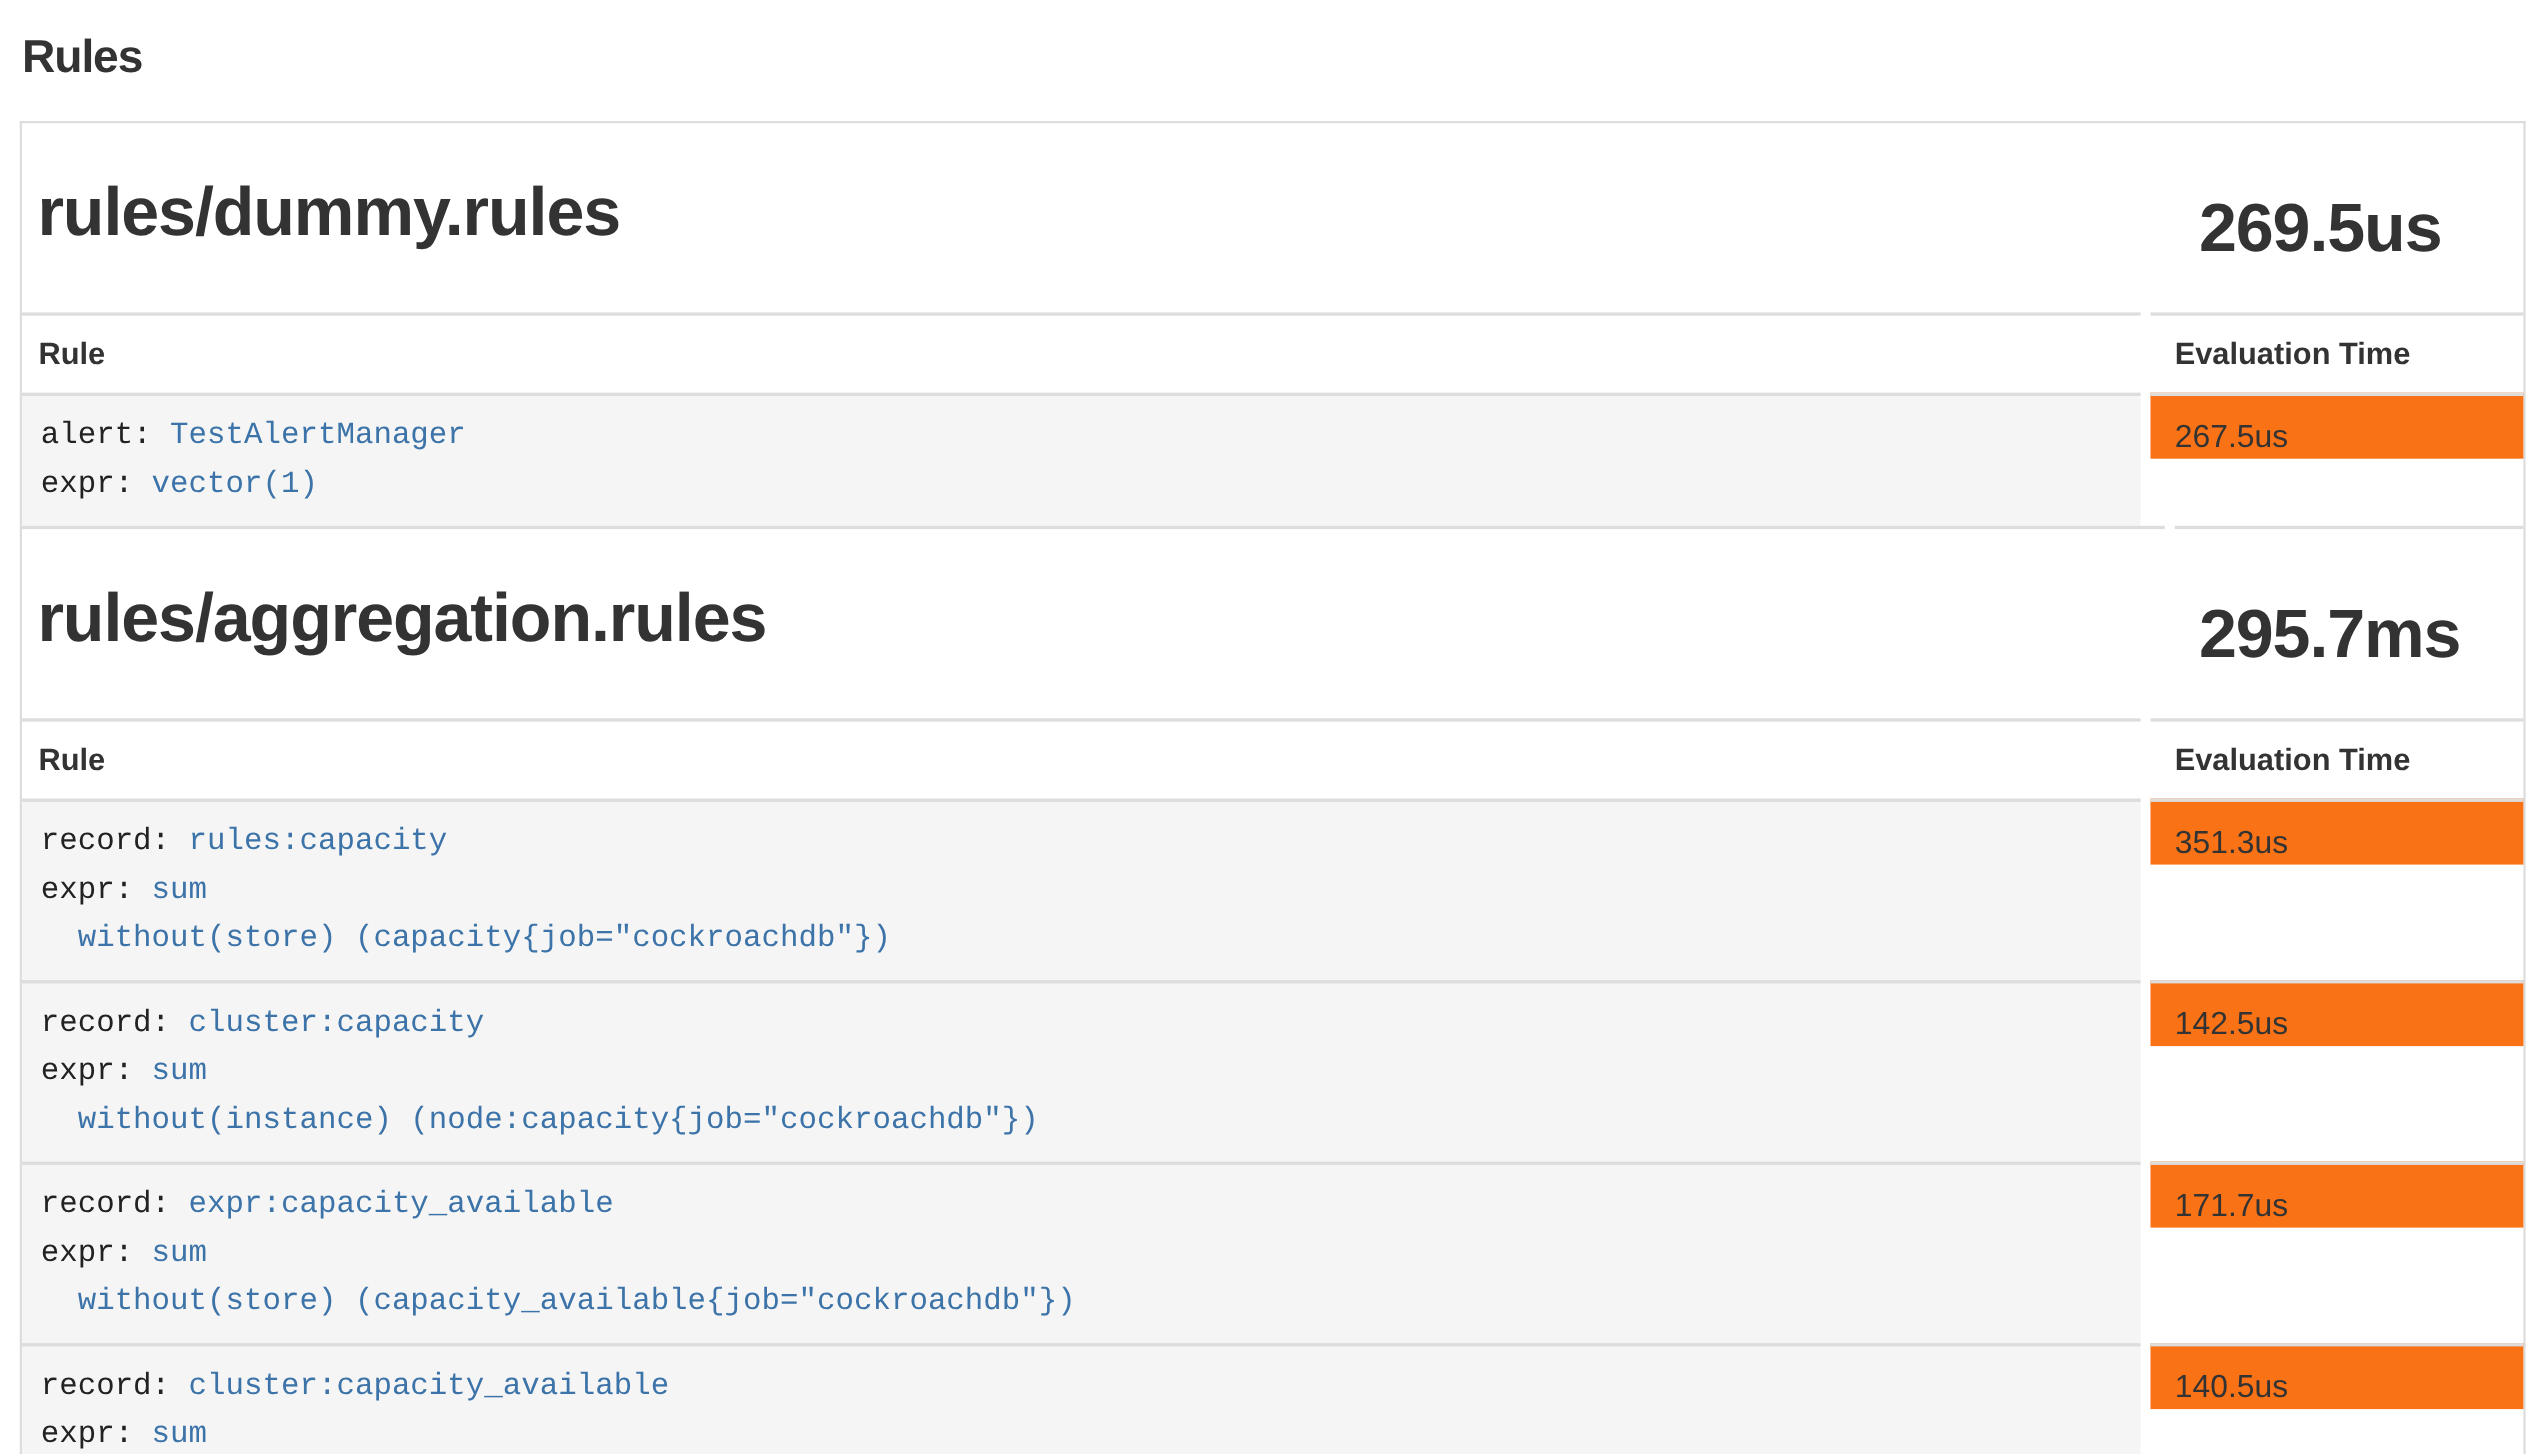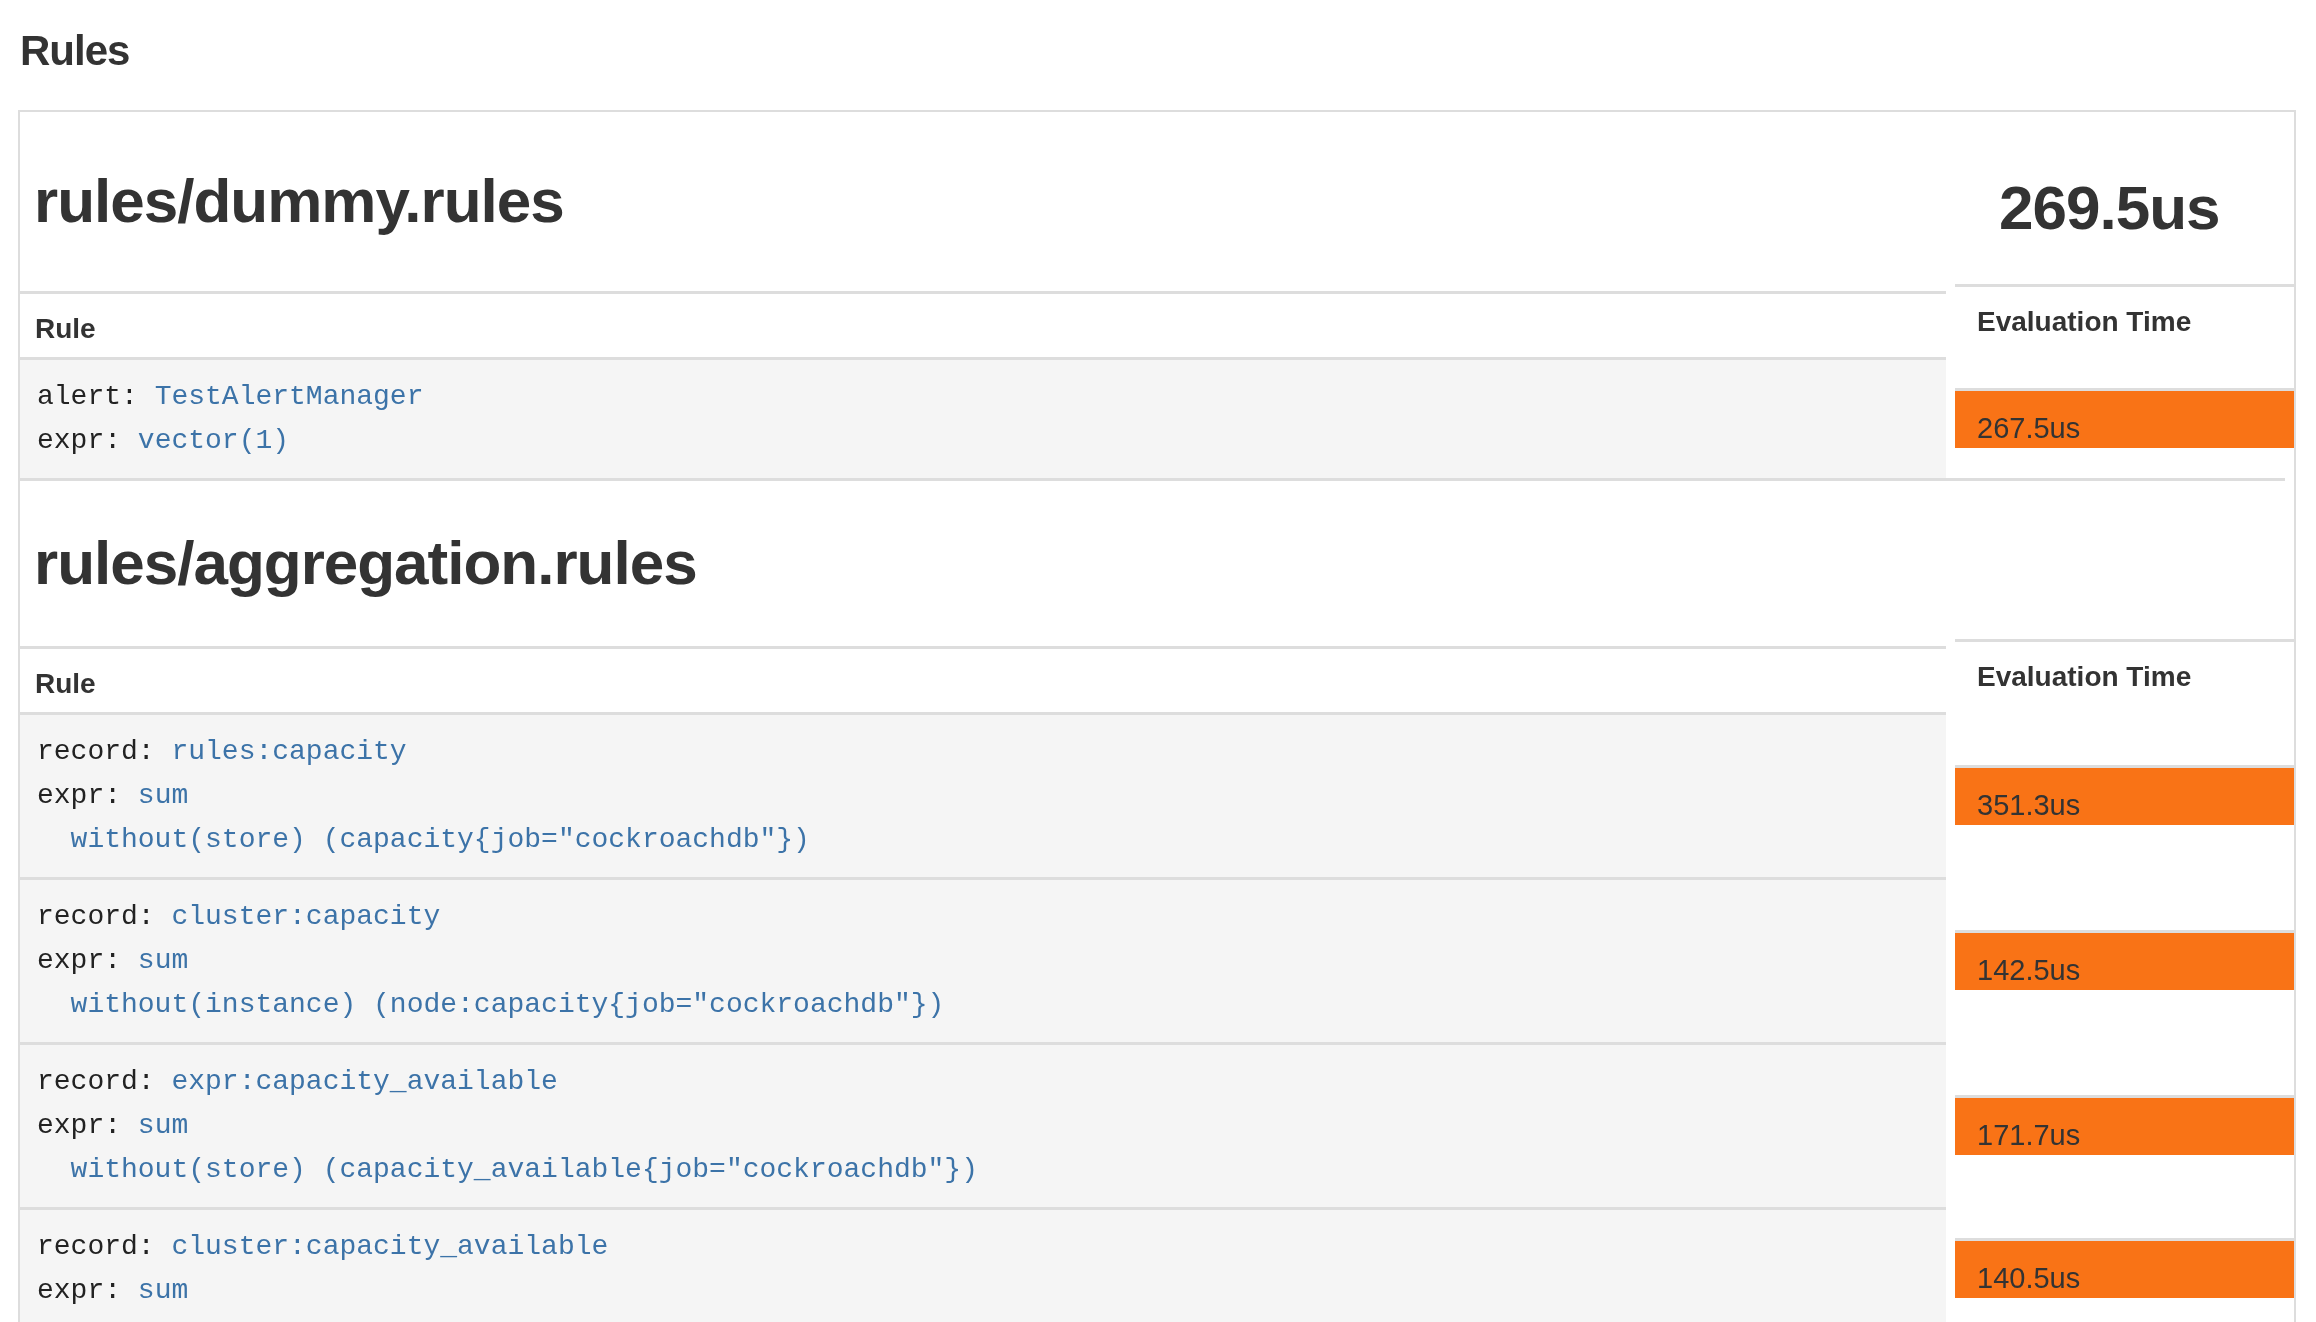--- a/index.html
+++ b/index.html
@@ -24,21 +24,21 @@
     letter-spacing: -1px;
     margin: 22px 0 36px 2px;
     line-height: 1.1;
   }
   
   .rtable {
     border: 2px solid #ddd;
     border-bottom: 0;
     background: #ffffff;
   }
-  .row { display: flex; align-items: center; }
+  .row { display: flex; align-items: flex-start; }
   .cl { flex: 1 1 auto; min-width: 0; }
   .gap { flex: 0 0 5px; background: #fff; border-right: 4px solid #ddd; }
   .cr { flex: 0 0 317px; }
   .row.bordered .cl, .row.bordered .cr { border-top: 3px solid #ddd; }
 
   
   .group-row h2 {
     margin: 0;
     font-size: 62px;
     font-weight: 700;
@@ -110,20 +110,23 @@
 <span>expr: </span><a class="rule-link">vector(1)</a></pre>
         </div>
         <div class="gap"></div>
         <div class="cr"><span>267.5us</span></div>
       </div>
       <div class="row group-row bordered">
         <div class="cl">
           <h2>rules/aggregation.rules</h2>
         </div>
         <div class="gap"></div>
+        <div class="cr">
+          <h2>295.7ms</h2>
+        </div>
       </div>
       <div class="row col-header bordered">
         <div class="cl"><span>Rule</span></div>
         <div class="gap"></div>
         <div class="cr"><span>Evaluation Time</span></div>
       </div>
       <div class="row rule-row bordered">
         <div class="cl">
           <pre><span>record: </span><a class="rule-link">rules:capacity</a>
 <span>expr: </span><a class="rule-link">sum</a>

